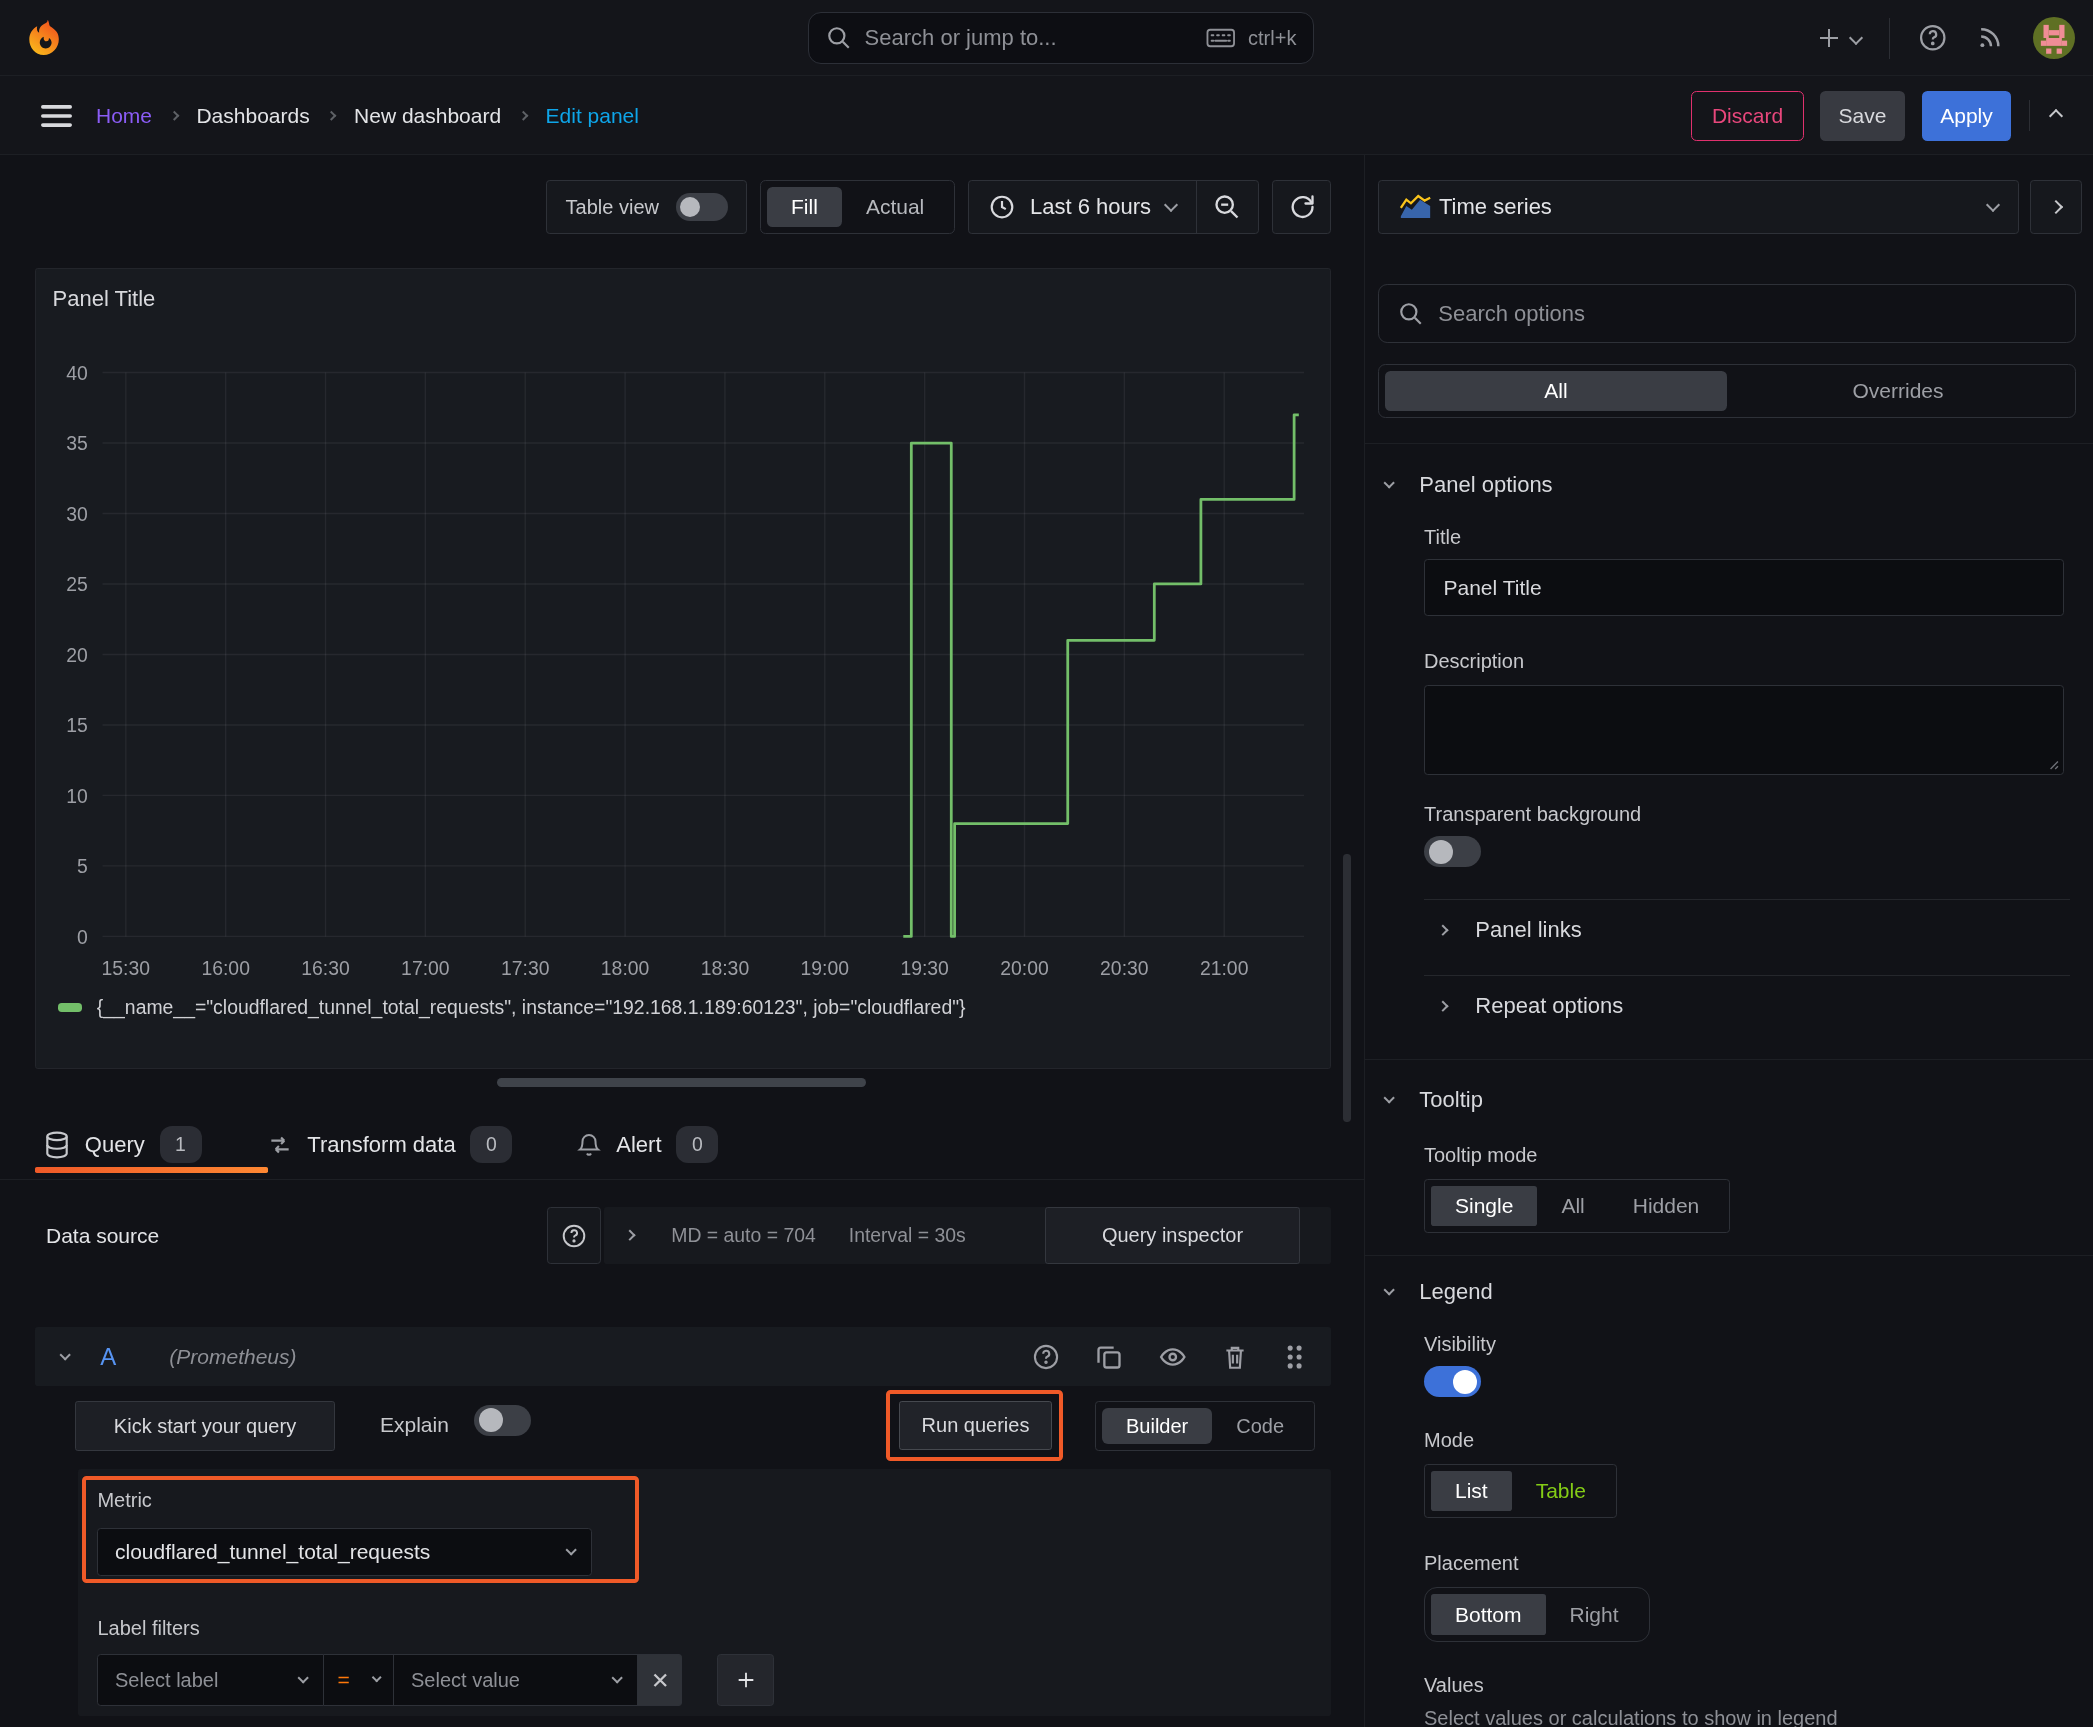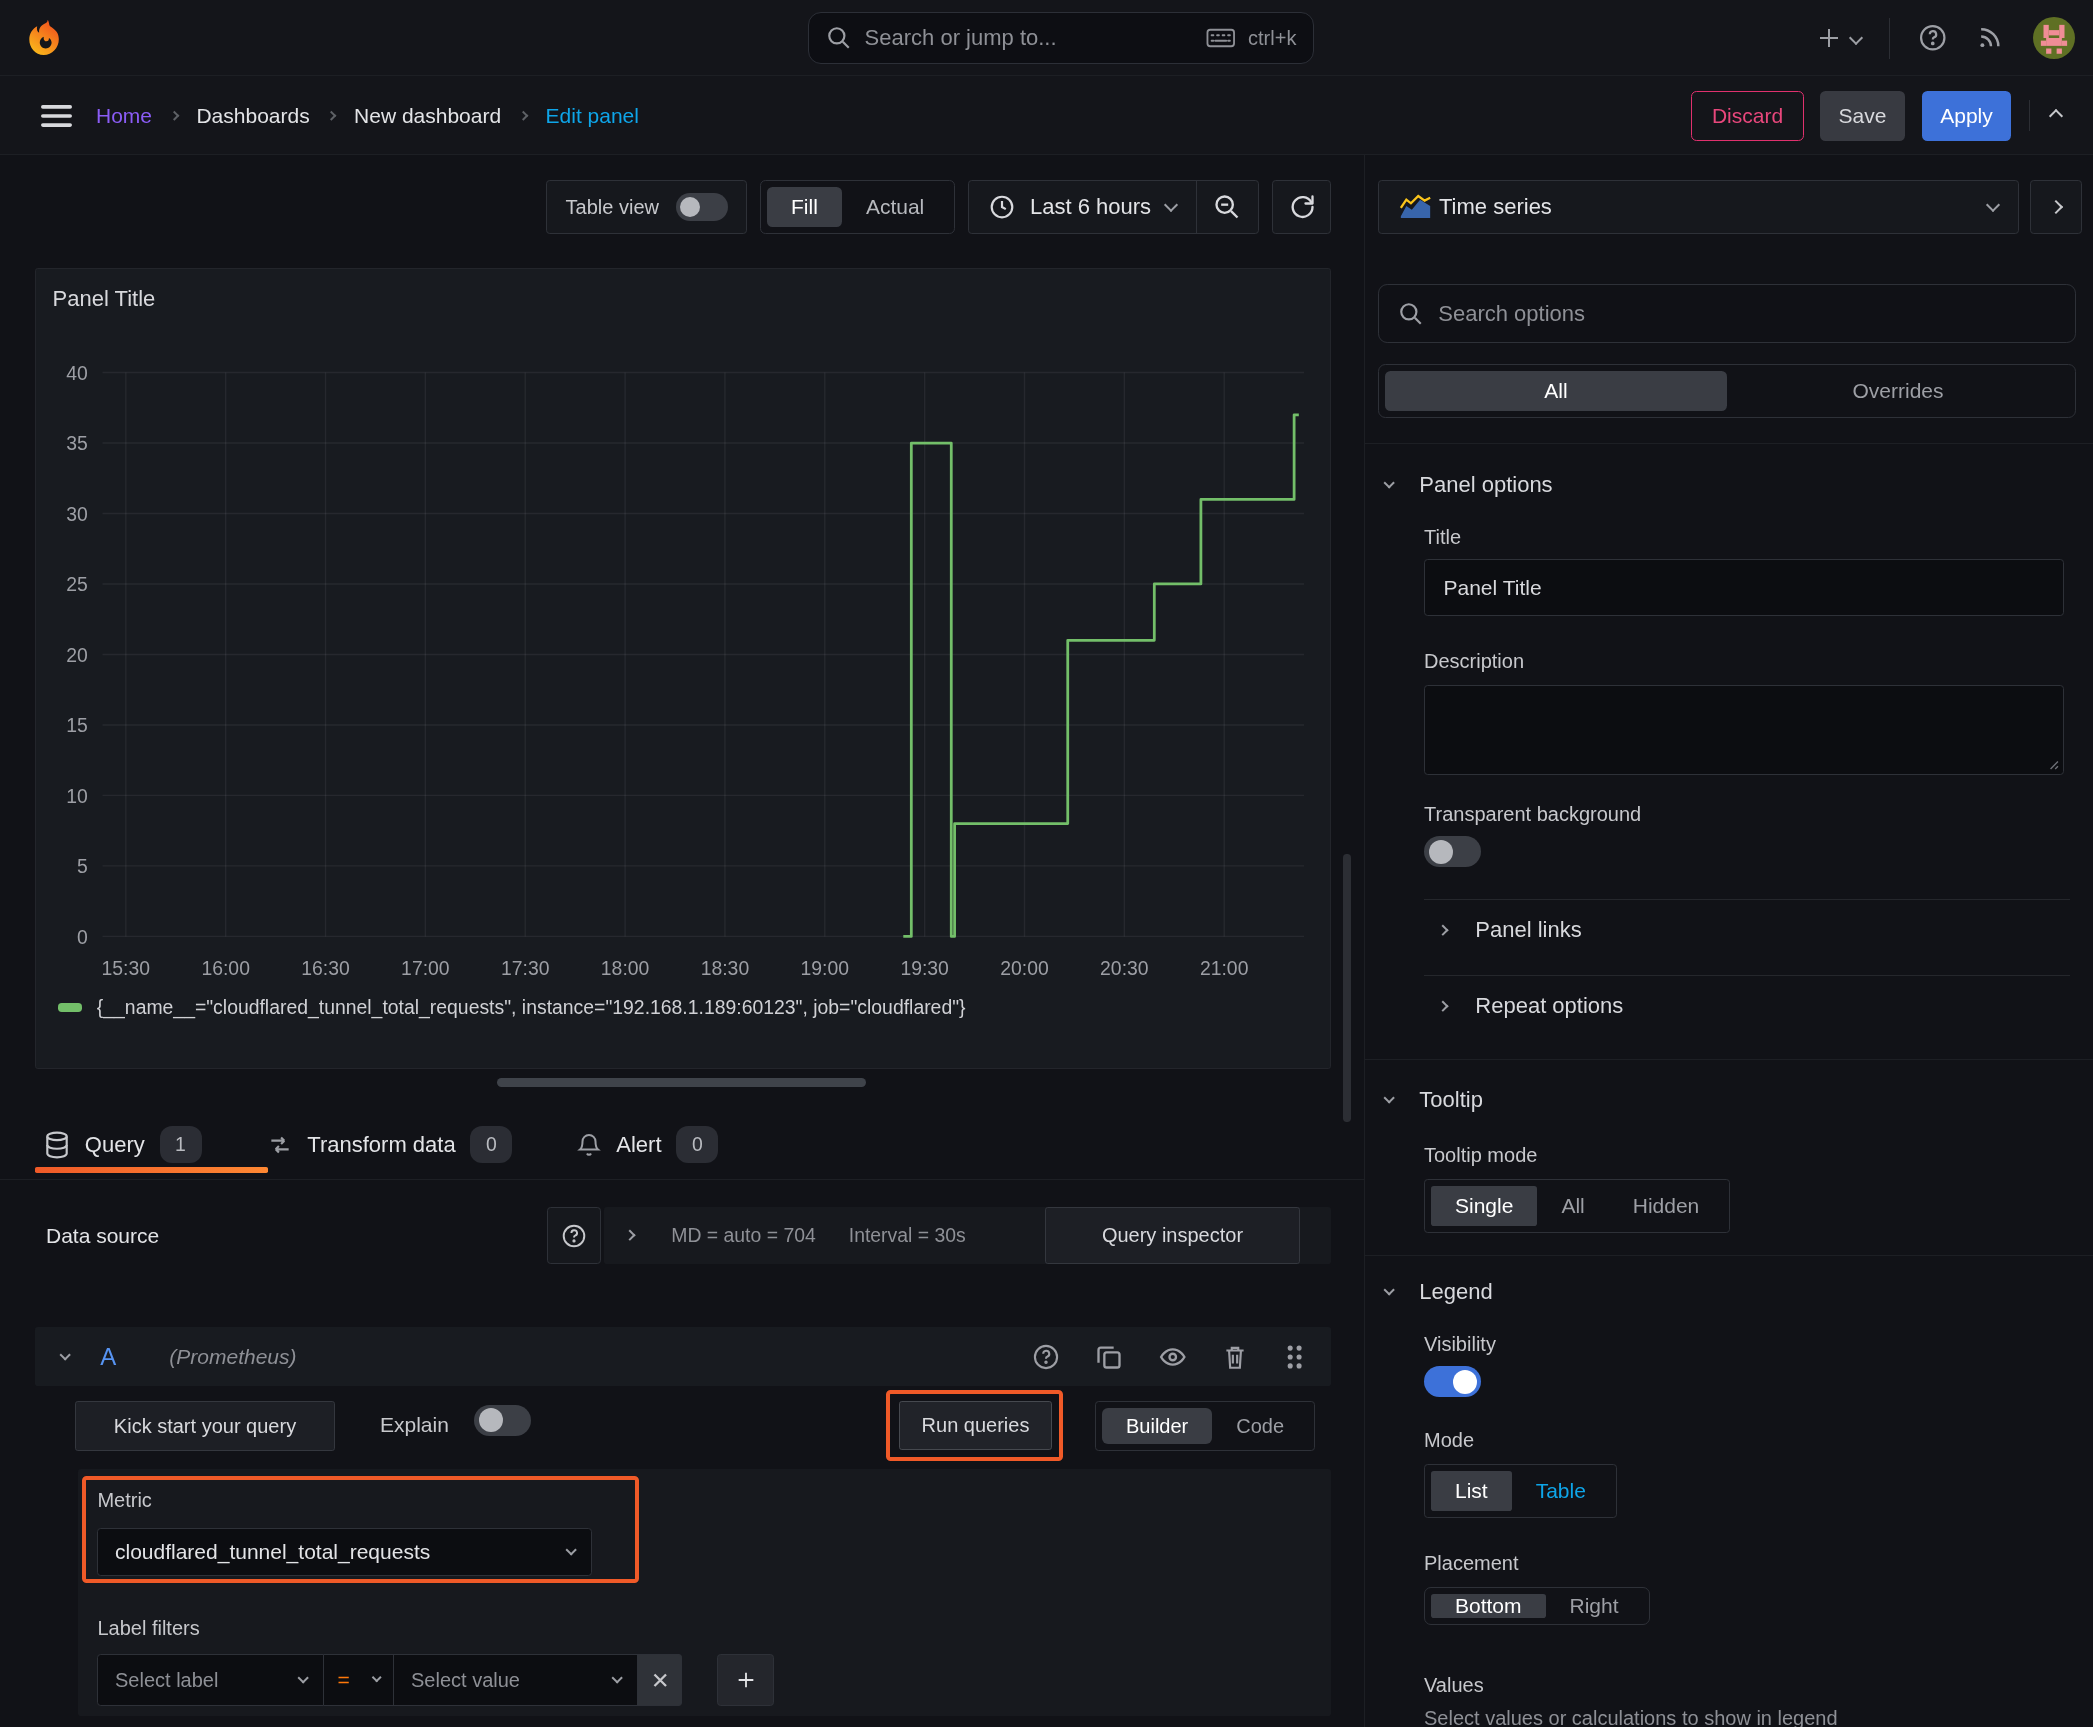--- a/index.html
+++ b/index.html
@@ -456,24 +456,24 @@
       <span class="chv d" style="width:8.3px;height:8.3px;margin-top:-3.7px"></span>
       <span class="h-sec">Legend</span>
     </div>
     <span class="lbl" style="position:absolute;left:59px;top:1178px">Visibility</span>
     <span class="toggle on" style="position:absolute;left:59px;top:1211px">
         <i></i>
       </span>
     <span class="lbl" style="position:absolute;left:59px;top:1274px">Mode</span>
     <div class="segbox" style="position:absolute;left:59px;top:1309px;height:54px;border-radius:3.7px">
       <span class="seg sel" style="border-radius:2.8px">List</span>
-      <span class="seg" style="color:#0ea5e9">Table</span>
+      <span class="seg" style="color:#84cc16">Table</span>
     </div>
     <span class="lbl" style="position:absolute;left:59px;top:1397px">Placement</span>
-    <div class="segbox" style="position:absolute;left:59px;top:1432px;height:38px;border-radius:7px">
+    <div class="segbox" style="position:absolute;left:59px;top:1432px;height:55px;border-radius:13px">
       <span class="seg sel" style="border-radius:2.8px">Bottom</span>
       <span class="seg" style="color:#9d9fa5">Right</span>
     </div>
     <span class="lbl" style="position:absolute;left:59px;top:1519px">Values</span>
     <span style="position:absolute;left:59px;top:1552px;font-size:20px;color:#8e9096">Select values or calculations to show in legend</span>
   </aside>
 
 </div>
 
 

